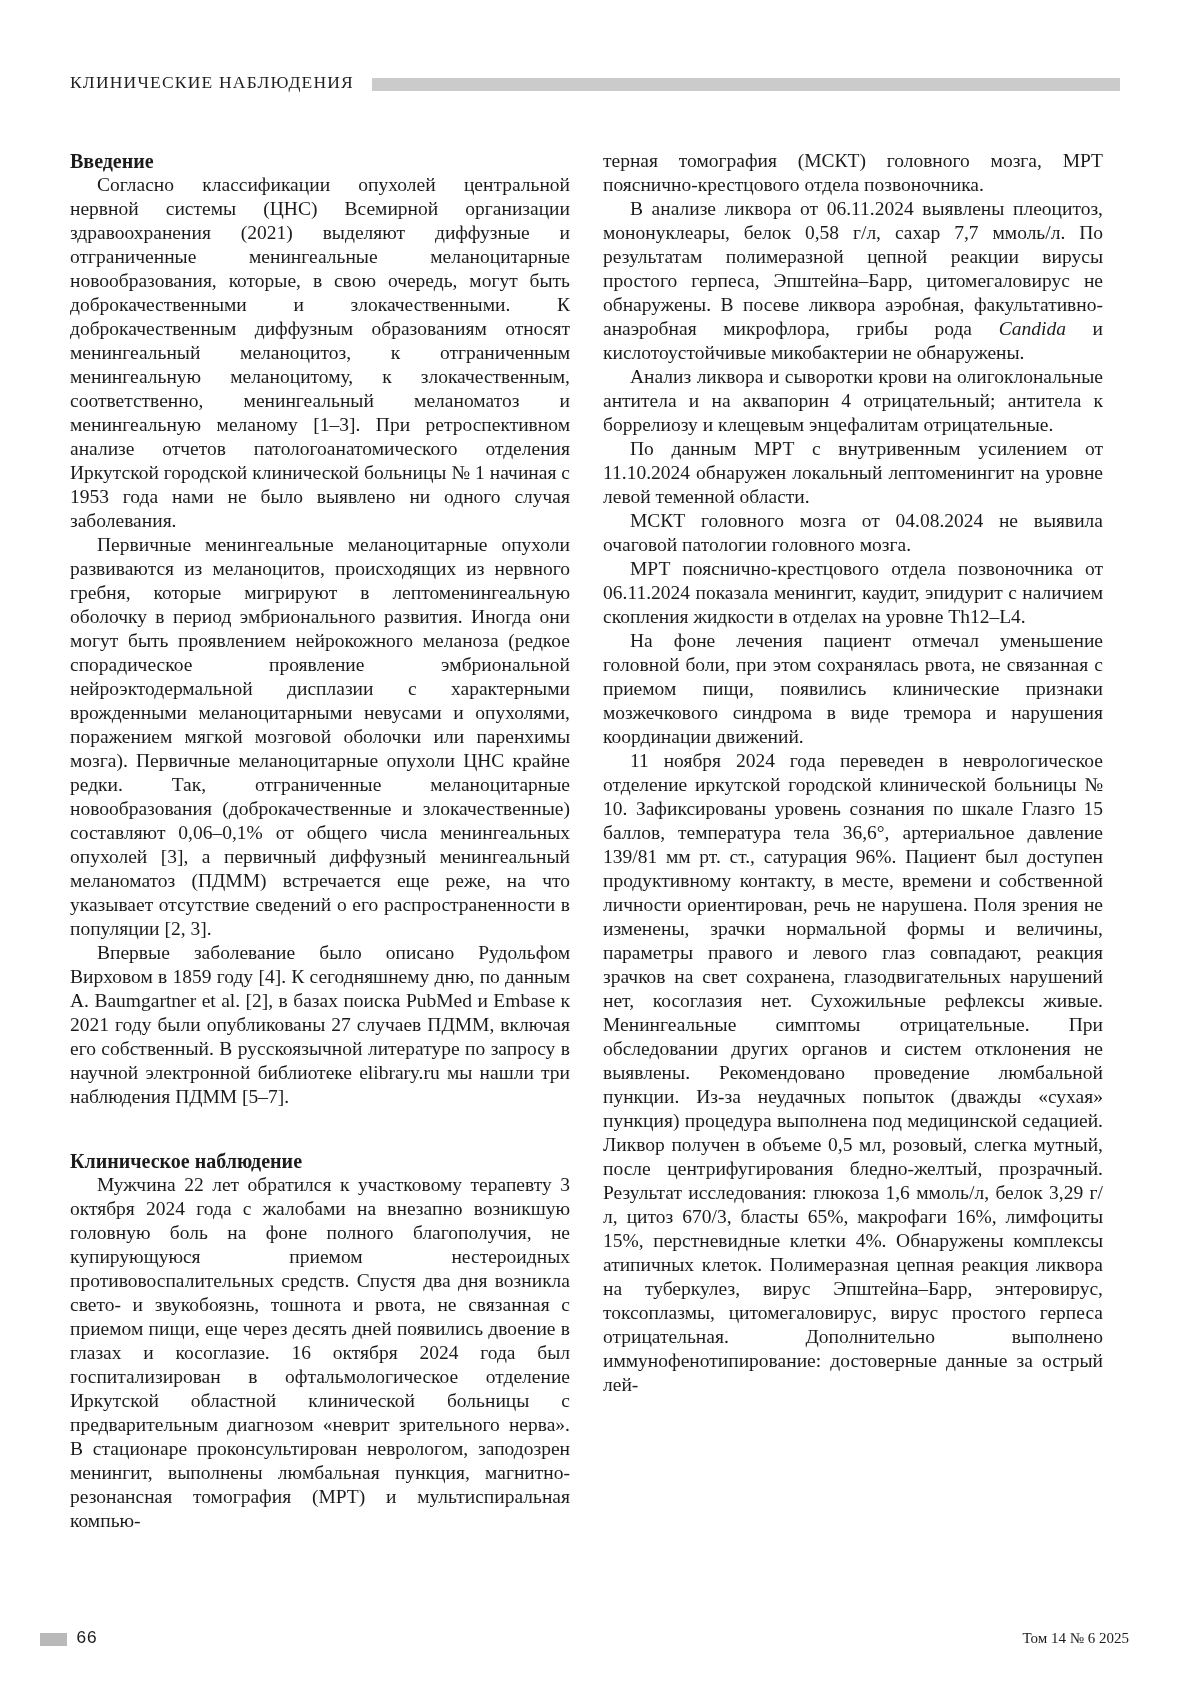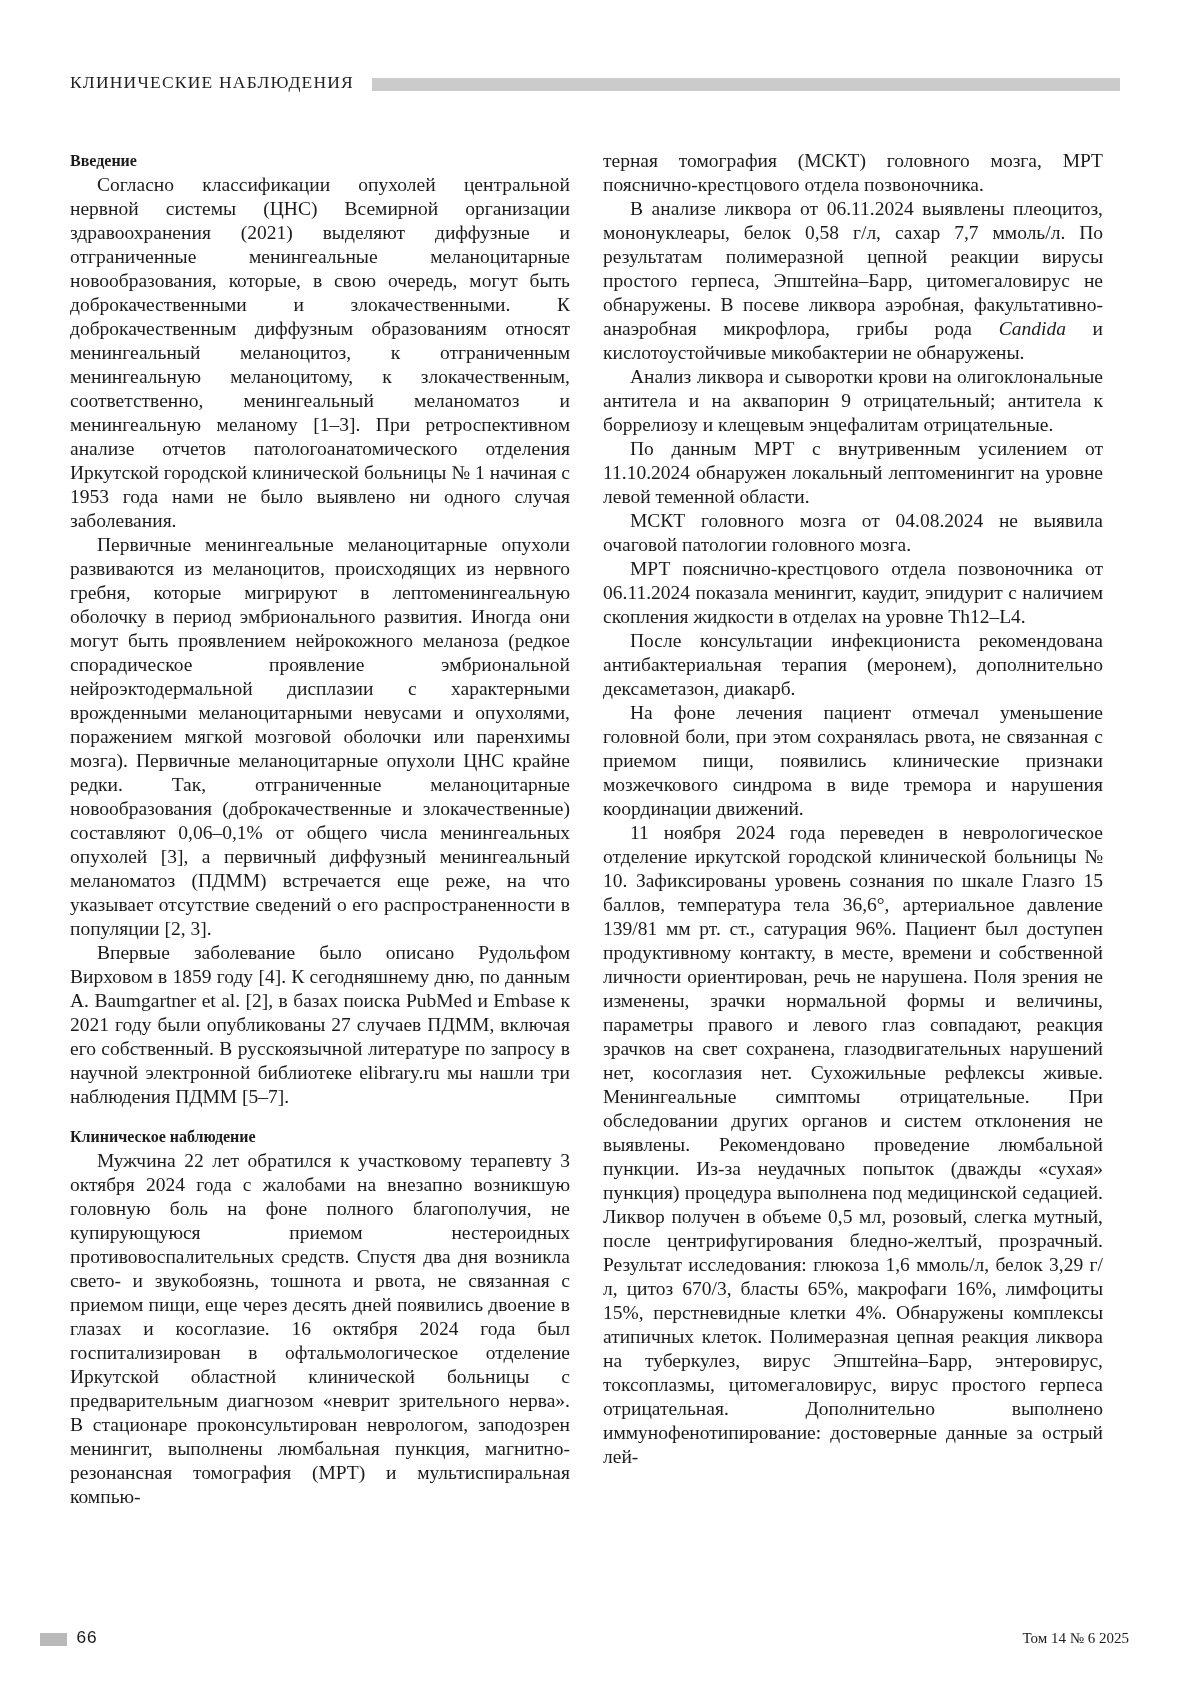--- a/index.html
+++ b/index.html
@@ -47,27 +47,27 @@
     display: flex;
     gap: 33px;
   }
   .column {
     width: 500px;
     font-size: 19.5px;
     line-height: 24px;
     text-align: justify;
   }
   .block-heading {
-    font-size: 16px;
+    font-size: 20px;
     font-weight: 700;
     line-height: 24px;
     margin: 0;
     text-align: left;
   }
-  .column > .block-heading:not(:first-child) { margin-top: 16px; }
+  .column > .block-heading:not(:first-child) { margin-top: 40px; }
   .block-paragraph {
     margin: 0;
     text-indent: 27px;
   }
   .block-paragraph.no-indent { text-indent: 0; }
 
   
   .page-footer { position: absolute; left: 0; right: 0; top: 1628px; height: 26px; }
   .footer-block {
     position: absolute;
@@ -117,25 +117,24 @@
         <h2 class="block-heading">Введение</h2>
         <p class="block-paragraph">Согласно классификации опухолей центральной нервной системы (ЦНС) Всемирной организации здравоохранения (2021) выделяют диффузные и отграниченные менингеальные меланоцитарные новообразования, которые, в свою очередь, могут быть доброкачественными и злокачественными. К доброкачественным диффузным образованиям относят менингеальный меланоцитоз, к отграниченным менингеальную меланоцитому, к злокачественным, соответственно, менингеальный меланоматоз и менингеальную меланому [1–3]. При ретроспективном анализе отчетов патологоанатомического отделения Иркутской городской клинической больницы № 1 начиная с 1953 года нами не было выявлено ни одного случая заболевания.</p>
         <p class="block-paragraph">Первичные менингеальные меланоцитарные опухоли развиваются из меланоцитов, происходящих из нервного гребня, которые мигрируют в лептоменингеальную оболочку в период эмбрионального развития. Иногда они могут быть проявлением нейрокожного меланоза (редкое спорадическое проявление эмбриональной нейроэктодермальной дисплазии с характерными врожденными меланоцитарными невусами и опухолями, поражением мягкой мозговой оболочки или паренхимы мозга). Первичные меланоцитарные опухоли ЦНС крайне редки. Так, отграниченные меланоцитарные новообразования (доброкачественные и злокачественные) составляют 0,06–0,1% от общего числа менингеальных опухолей [3], а первичный диффузный менингеальный меланоматоз (ПДММ) встречается еще реже, на что указывает отсутствие сведений о его распространенности в популяции [2, 3].</p>
         <p class="block-paragraph">Впервые заболевание было описано Рудольфом Вирховом в 1859 году [4]. К сегодняшнему дню, по данным A. Baumgartner et al. [2], в базах поиска PubMed и Embase к 2021 году были опубликованы 27 случаев ПДММ, включая его собственный. В русскоязычной литературе по запросу в научной электронной библиотеке elibrary.ru мы нашли три наблюдения ПДММ [5–7].</p>
         <h2 class="block-heading">Клиническое наблюдение</h2>
         <p class="block-paragraph">Мужчина 22 лет обратился к участковому терапевту 3 октября 2024 года с жалобами на внезапно возникшую головную боль на фоне полного благополучия, не купирующуюся приемом нестероидных противовоспалительных средств. Спустя два дня возникла свето- и звукобоязнь, тошнота и рвота, не связанная с приемом пищи, еще через десять дней появились двоение в глазах и косоглазие. 16 октября 2024 года был госпитализирован в офтальмологическое отделение Иркутской областной клинической больницы с предварительным диагнозом «неврит зрительного нерва». В стационаре проконсультирован неврологом, заподозрен менингит, выполнены люмбальная пункция, магнитно-резонансная томография (МРТ) и мультиспиральная компью-</p>
       </div>
     <div class="column">
         <p class="block-paragraph no-indent">терная томография (МСКТ) головного мозга, МРТ пояснично-крестцового отдела позвоночника.</p>
         <p class="block-paragraph">В анализе ликвора от 06.11.2024 выявлены плеоцитоз, мононуклеары, белок 0,58 г/л, сахар 7,7 ммоль/л. По результатам полимеразной цепной реакции вирусы простого герпеса, Эпштейна–Барр, цитомегаловирус не обнаружены. В посеве ликвора аэробная, факультативно-анаэробная микрофлора, грибы рода <i>Candida</i> и кислотоустойчивые микобактерии не обнаружены.</p>
-        <p class="block-paragraph">Анализ ликвора и сыворотки крови на олигоклональные антитела и на аквапорин 9 отрицательный; антитела к боррелиозу и клещевым энцефалитам отрицательные.</p>
+        <p class="block-paragraph">Анализ ликвора и сыворотки крови на олигоклональные антитела и на аквапорин 4 отрицательный; антитела к боррелиозу и клещевым энцефалитам отрицательные.</p>
         <p class="block-paragraph">По данным МРТ с внутривенным усилением от 11.10.2024 обнаружен локальный лептоменингит на уровне левой теменной области.</p>
         <p class="block-paragraph">МСКТ головного мозга от 04.08.2024 не выявила очаговой патологии головного мозга.</p>
         <p class="block-paragraph">МРТ пояснично-крестцового отдела позвоночника от 06.11.2024 показала менингит, каудит, эпидурит с наличием скопления жидкости в отделах на уровне Th12–L4.</p>
-        <p class="block-paragraph">После консультации инфекциониста рекомендована антибактериальная терапия (меронем), дополнительно дексаметазон, диакарб.</p>
         <p class="block-paragraph">На фоне лечения пациент отмечал уменьшение головной боли, при этом сохранялась рвота, не связанная с приемом пищи, появились клинические признаки мозжечкового синдрома в виде тремора и нарушения координации движений.</p>
         <p class="block-paragraph">11 ноября 2024 года переведен в неврологическое отделение иркутской городской клинической больницы № 10. Зафиксированы уровень сознания по шкале Глазго 15 баллов, температура тела 36,6°, артериальное давление 139/81 мм рт. ст., сатурация 96%. Пациент был доступен продуктивному контакту, в месте, времени и собственной личности ориентирован, речь не нарушена. Поля зрения не изменены, зрачки нормальной формы и величины, параметры правого и левого глаз совпадают, реакция зрачков на свет сохранена, глазодвигательных нарушений нет, косоглазия нет. Сухожильные рефлексы живые. Менингеальные симптомы отрицательные. При обследовании других органов и систем отклонения не выявлены. Рекомендовано проведение люмбальной пункции. Из-за неудачных попыток (дважды «сухая» пункция) процедура выполнена под медицинской седацией. Ликвор получен в объеме 0,5 мл, розовый, слегка мутный, после центрифугирования бледно-желтый, прозрачный. Результат исследования: глюкоза 1,6 ммоль/л, белок 3,29 г/л, цитоз 670/3, бласты 65%, макрофаги 16%, лимфоциты 15%, перстневидные клетки 4%. Обнаружены комплексы атипичных клеток. Полимеразная цепная реакция ликвора на туберкулез, вирус Эпштейна–Барр, энтеровирус, токсоплазмы, цитомегаловирус, вирус простого герпеса отрицательная. Дополнительно выполнено иммунофенотипирование: достоверные данные за острый лей-</p>
       </div>
   </div>
 
   <div class="page-footer">
     <span class="footer-block" style="background: rgb(185, 185, 185);"></span>
     <span class="footer-page-num">66</span>
     <span class="footer-volume">Том 14  № 6  2025</span>
   </div>

